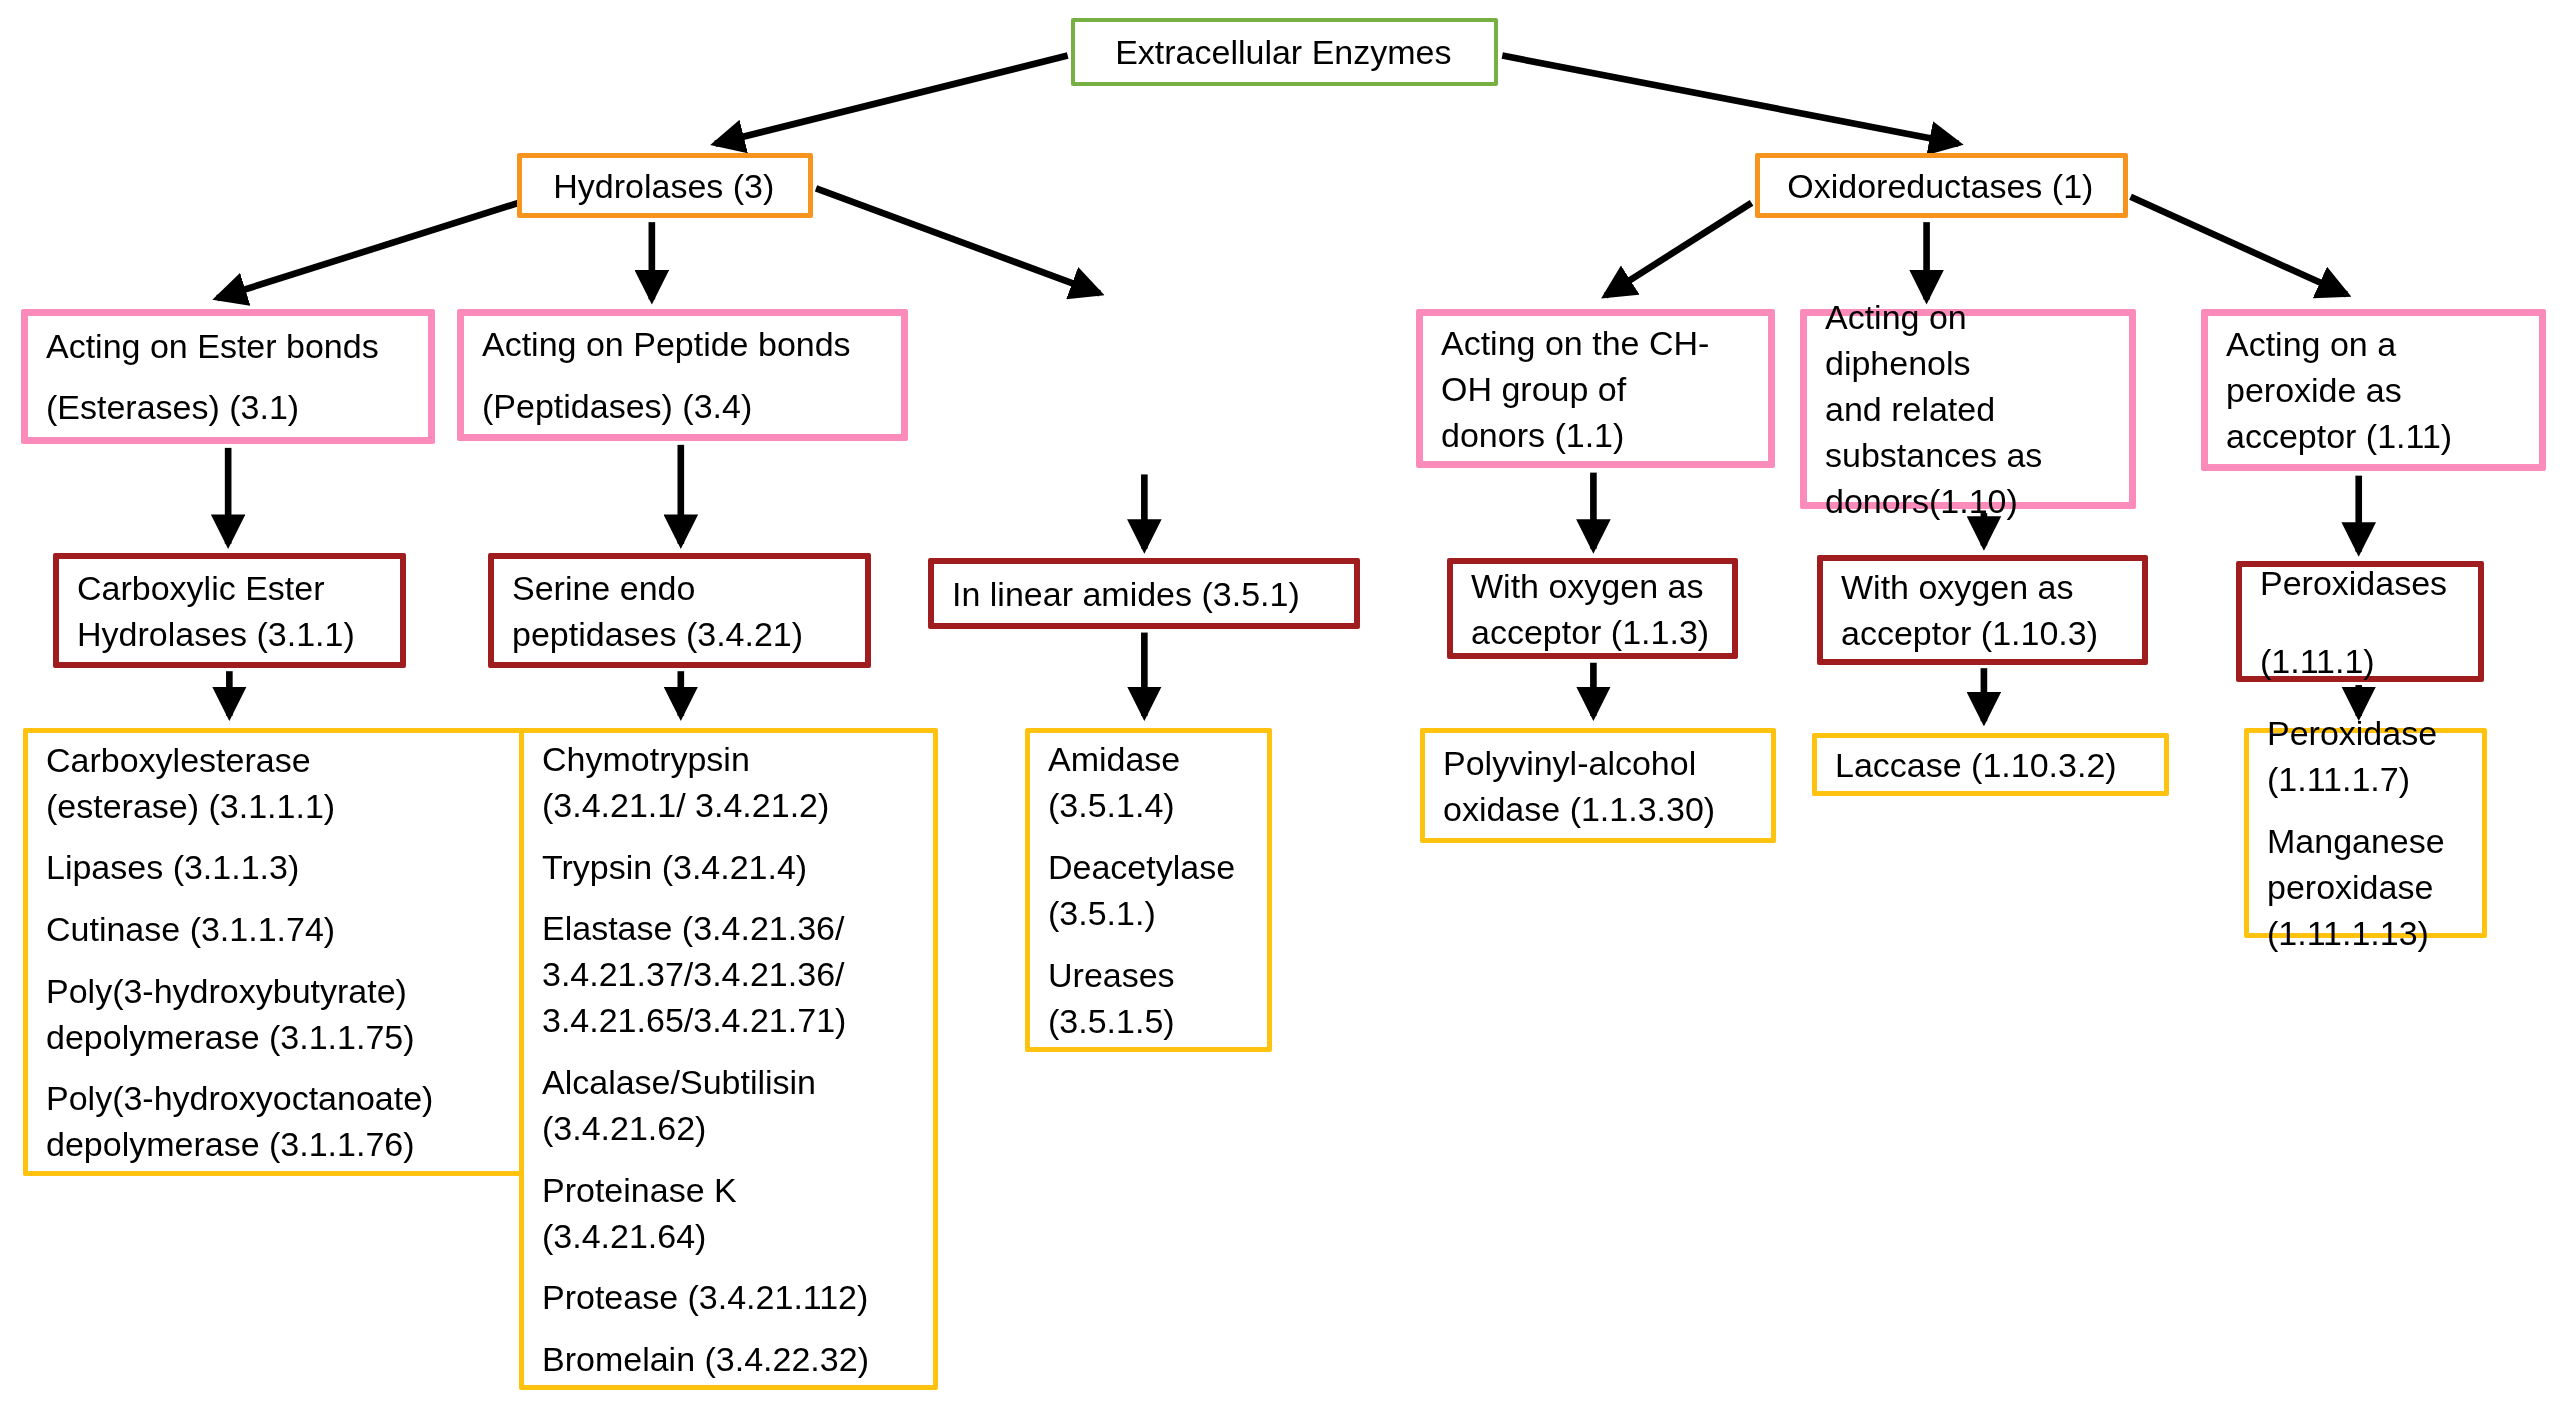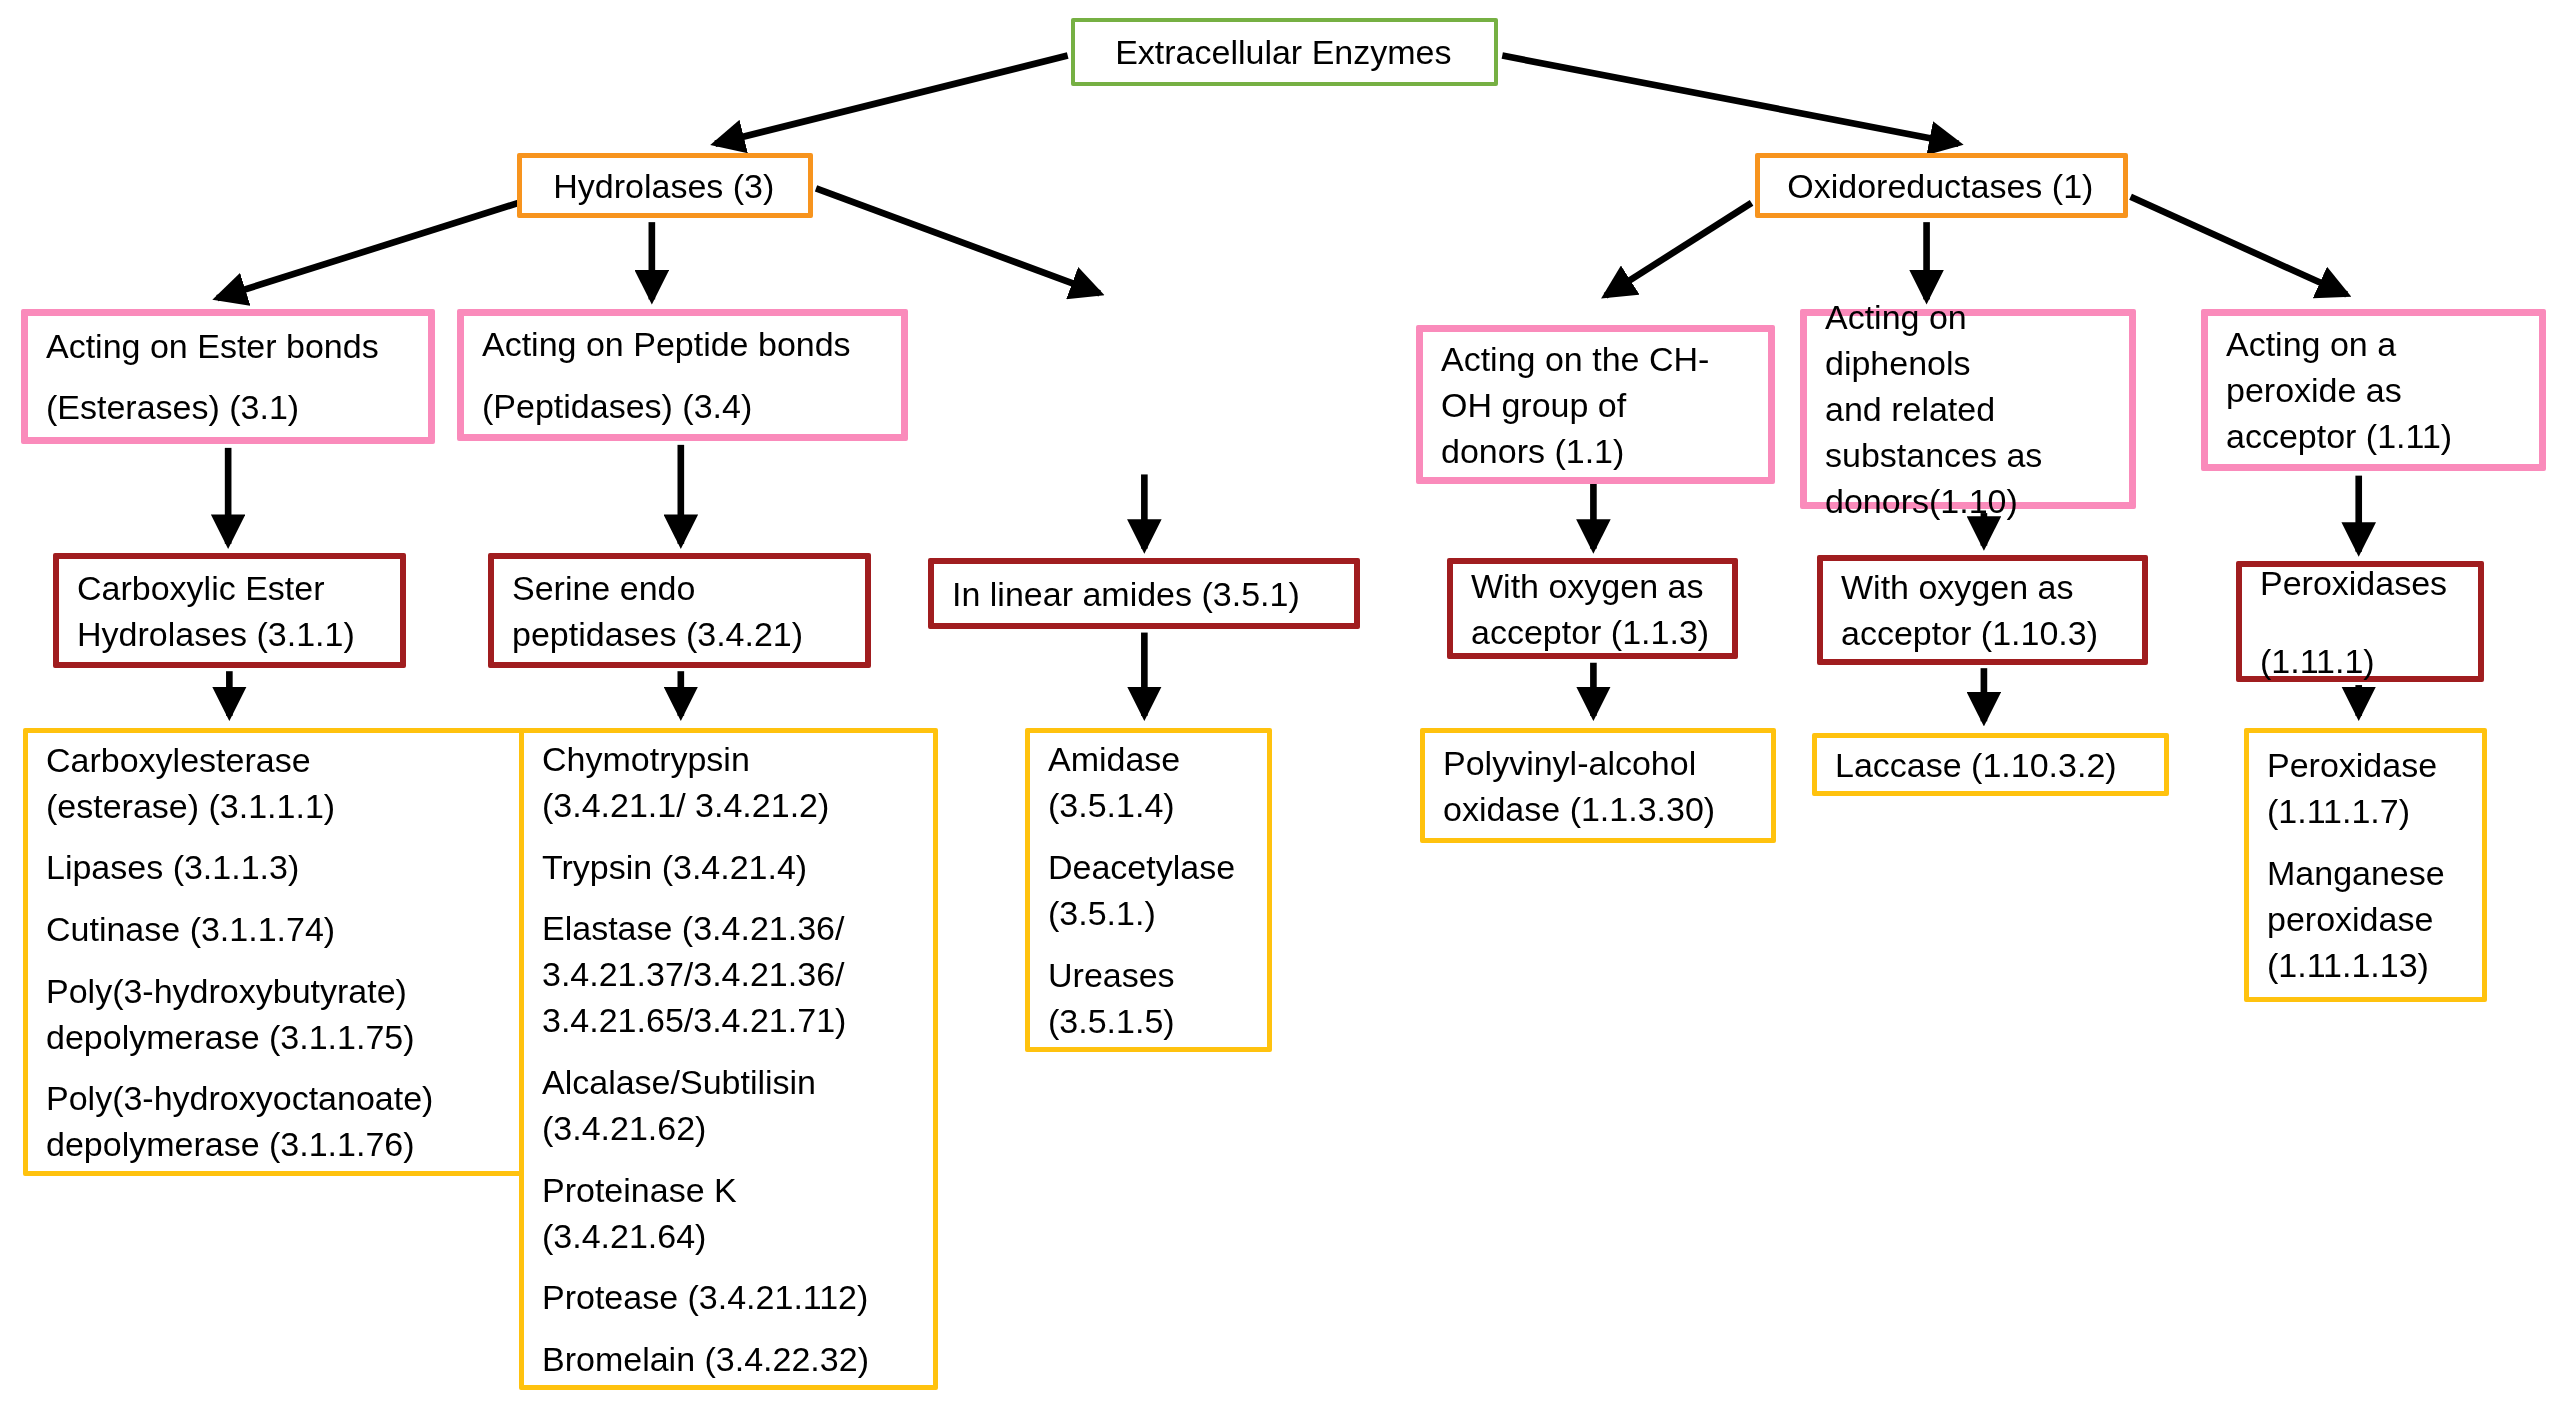--- a/index.html
+++ b/index.html
@@ -84,21 +84,21 @@
     </div>
 
   <div class="node lvl2" style="left:21px;top:309px;width:414px;height:135px;">
       <div class="item">Acting on Ester bonds</div>
       <div class="item">(Esterases) (3.1)</div>
     </div>
   <div class="node lvl2" style="left:457px;top:309px;width:451px;height:132px;">
       <div class="item">Acting on Peptide bonds</div>
       <div class="item">(Peptidases) (3.4)</div>
     </div>
-  <div class="node lvl2" style="left:1416px;top:325px;width:359px;height:159px;">
+  <div class="node lvl2" style="left:1416px;top:309px;width:359px;height:159px;">
       <div class="item">Acting on the CH-
 OH group of
 donors (1.1)</div>
     </div>
   <div class="node lvl2" style="left:1800px;top:309px;width:336px;height:200px;">
       <div class="item">Acting on diphenols
 and related
 substances as
 donors(1.10)</div>
     </div>
@@ -164,21 +164,21 @@
       <div class="item">Ureases
 (3.5.1.5)</div>
     </div>
   <div class="node lvl4" style="left:1420px;top:728px;width:356px;height:115px;">
       <div class="item">Polyvinyl-alcohol
 oxidase (1.1.3.30)</div>
     </div>
   <div class="node lvl4" style="left:1812px;top:733px;width:357px;height:63px;">
       <div class="item">Laccase (1.10.3.2)</div>
     </div>
-  <div class="node lvl4" style="left:2244px;top:728px;width:243px;height:274px;">
+  <div class="node lvl4" style="left:2244px;top:728px;width:243px;height:210px;">
       <div class="item">Peroxidase
 (1.11.1.7)</div>
       <div class="item">Manganese
 peroxidase
 (1.11.1.13)</div>
     </div>
 
 </div>
 
 

